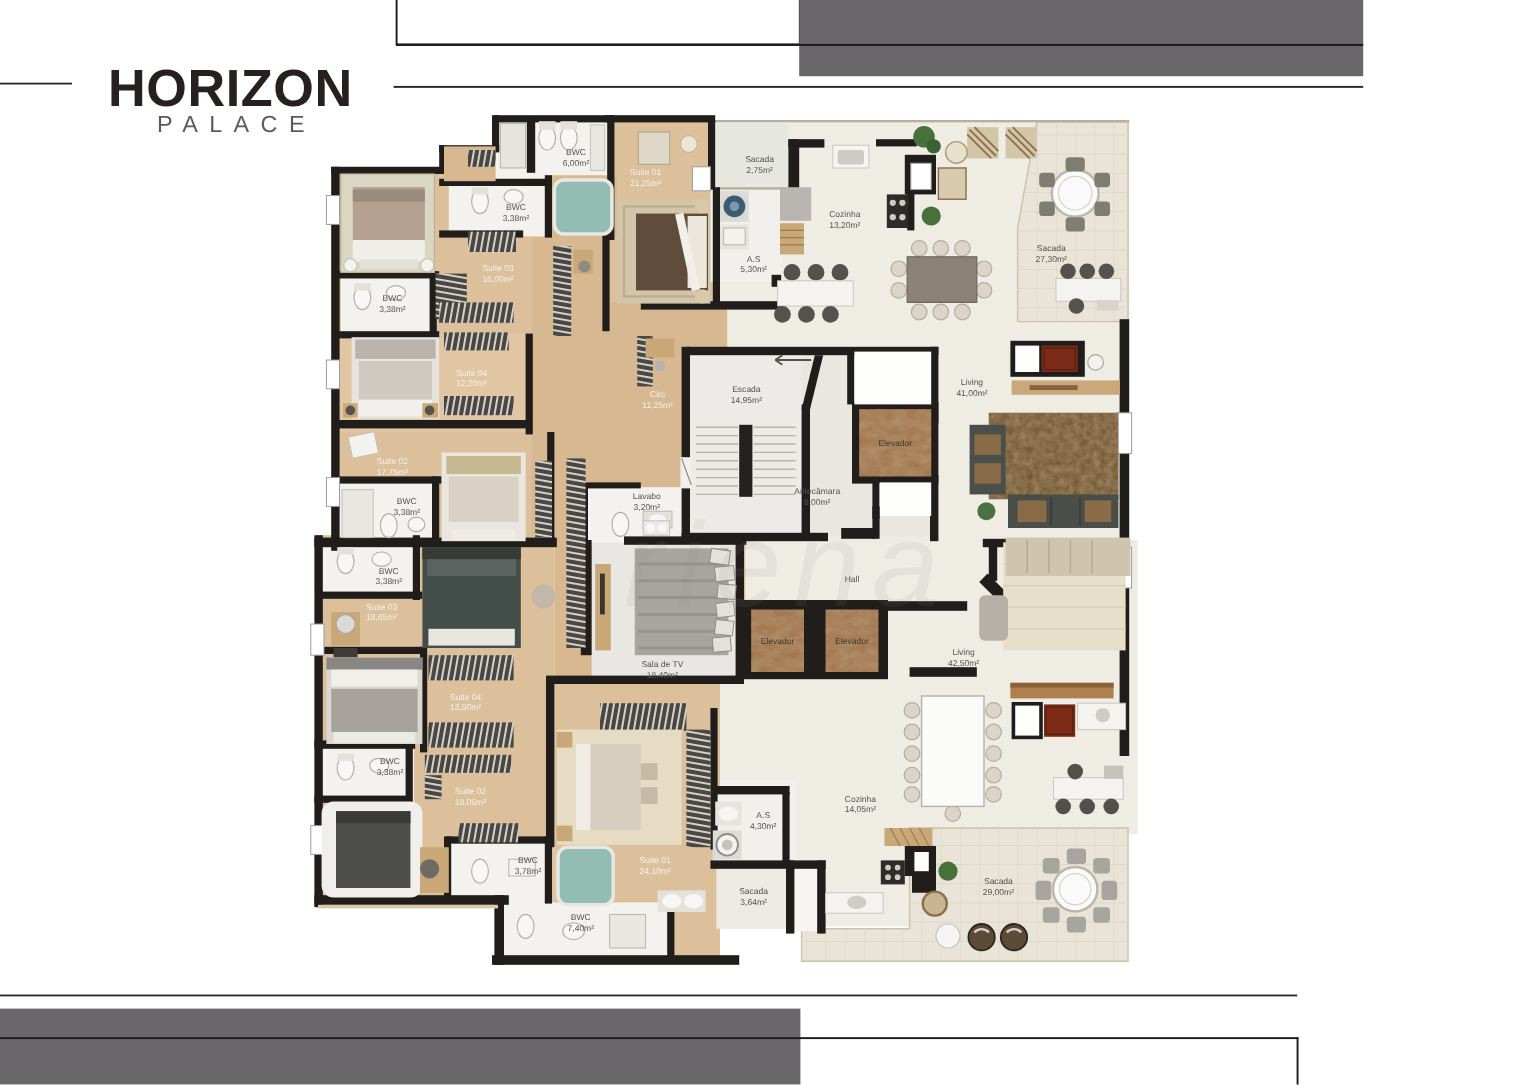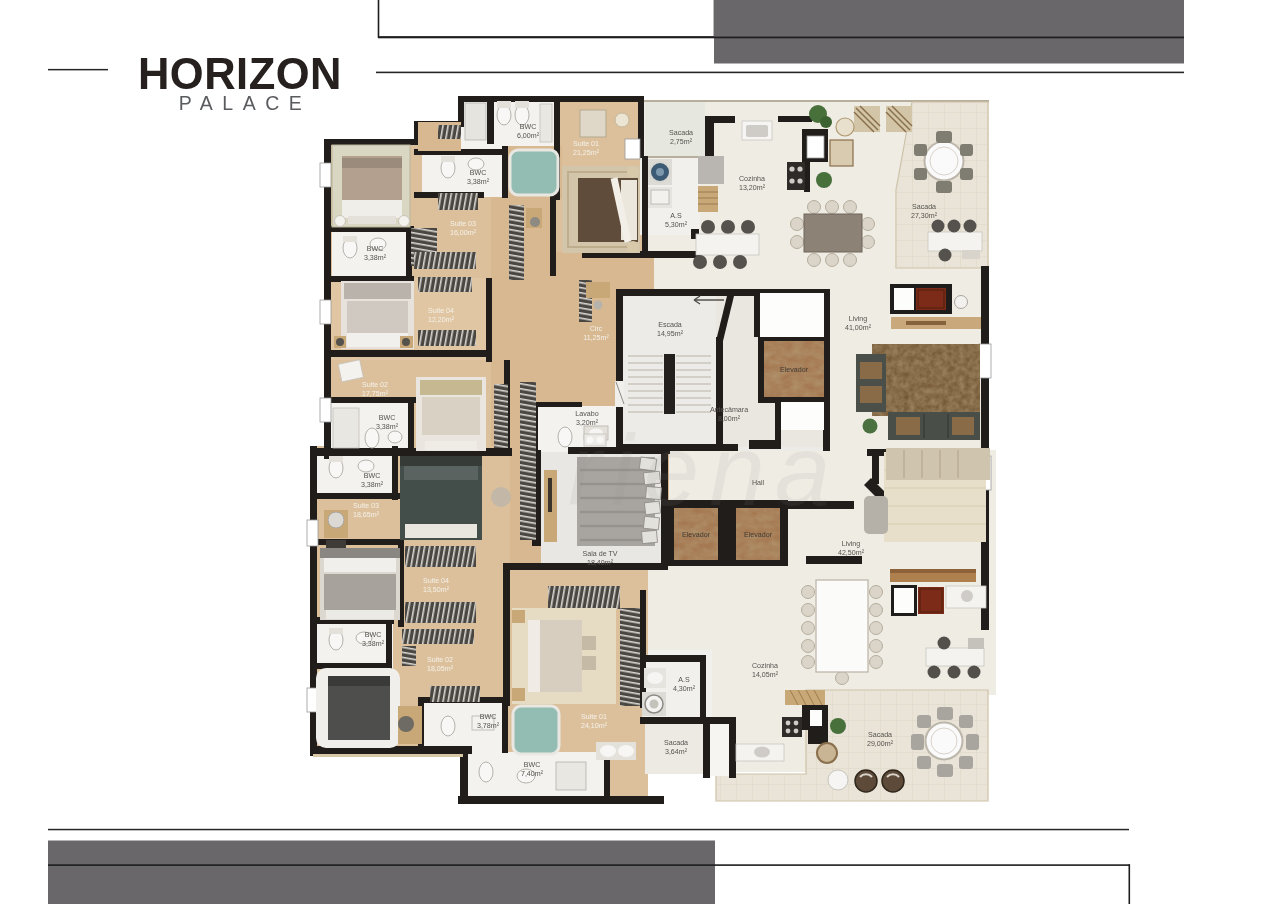--- a/index.html
+++ b/index.html
@@ -1,17 +1,17 @@
 <!DOCTYPE html>
 <html><head>
 <meta charset="utf-8">
 <style>
   html,body{margin:0;padding:0;background:#fff;}
   #page{position:relative;width:1136px;height:904px;background:#fff;overflow:hidden;
-        font-family:"Liberation Sans", sans-serif;padding-left:48px;}
+        font-family:"Liberation Sans", sans-serif;}
   svg{display:block;}
 </style>
 </head>
 <body>
 <div id="page">
 <svg width="1280" height="904" viewBox="0 0 1280 904" font-family="Liberation Sans, sans-serif">
 <defs>
   <pattern id="hatch" width="5" height="8" patternUnits="userSpaceOnUse" patternTransform="rotate(10)">
     <rect width="5" height="8" fill="#4a4641"></rect>
     <rect x="0" width="1.6" height="8" fill="#d9d5cf"></rect>

